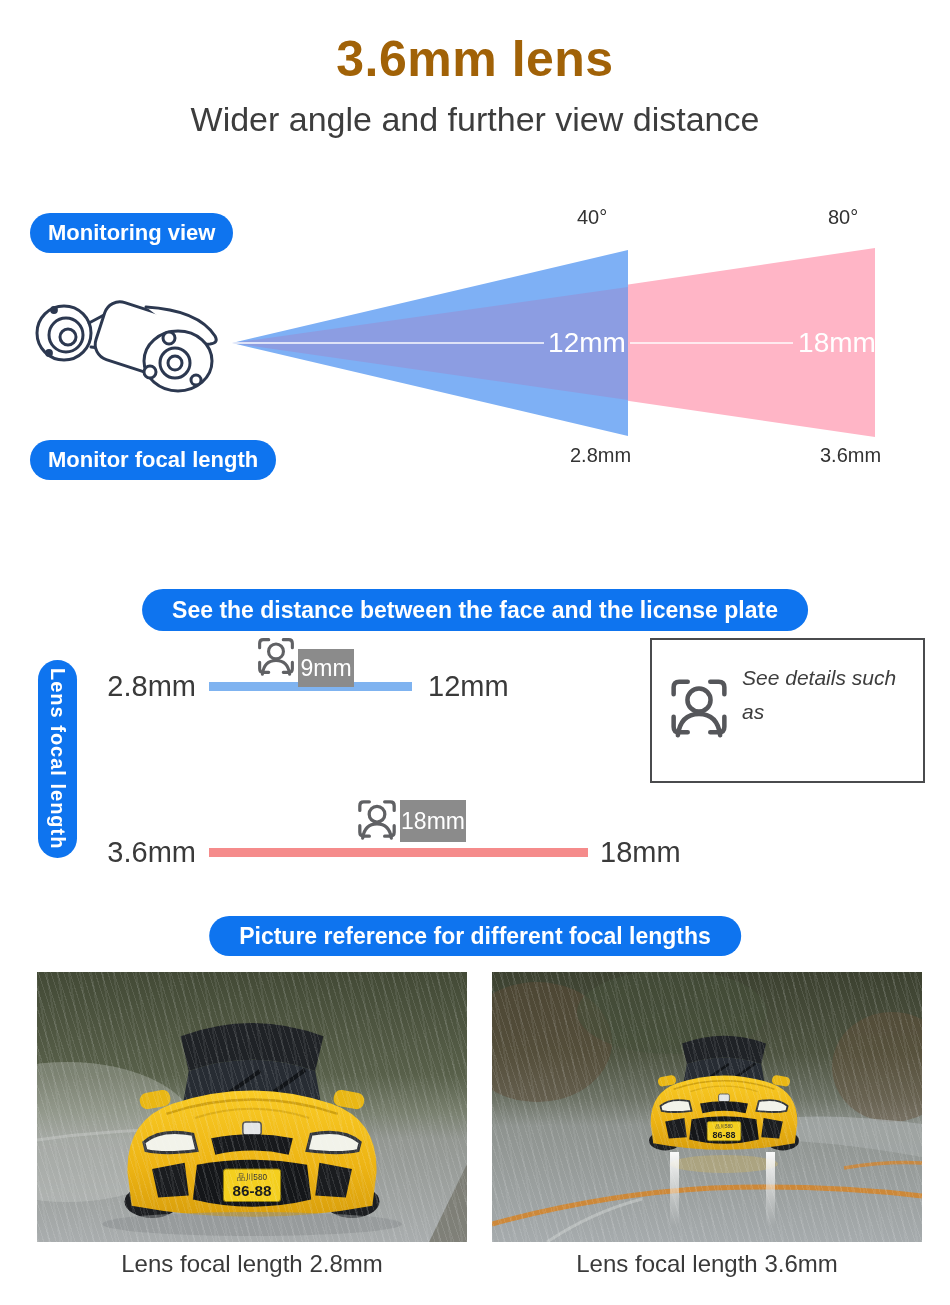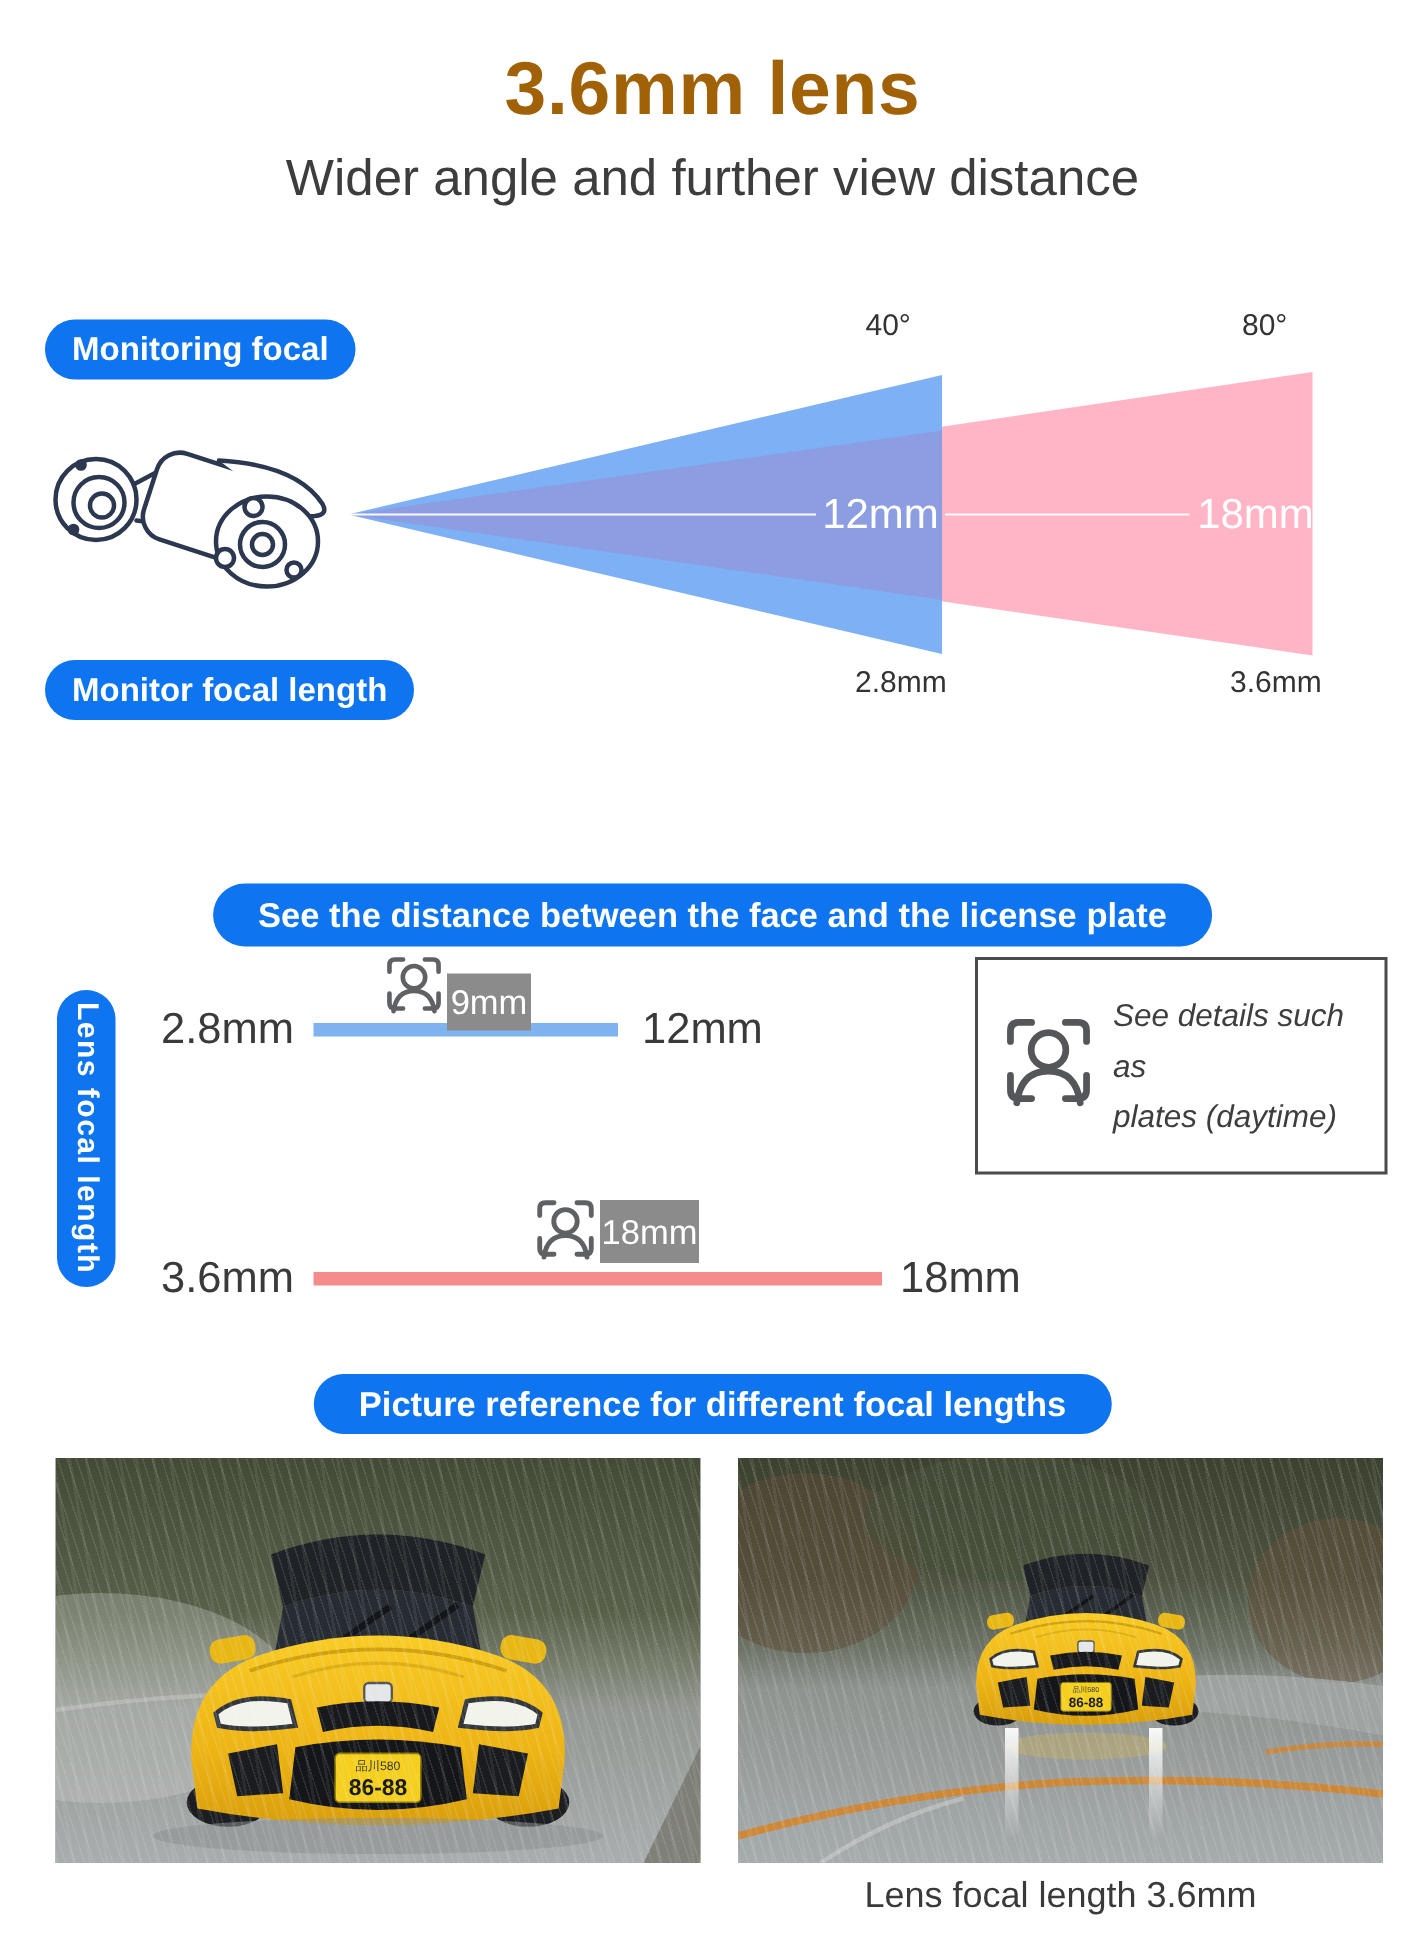--- a/index.html
+++ b/index.html
@@ -148,21 +148,21 @@
       <path d="M118 24 Q170 27 187 53 Q191 60 182 61 L168 62"></path>
       <ellipse cx="150" cy="78" rx="34" ry="30"></ellipse>
       <circle cx="147" cy="80" r="15"></circle>
       <circle cx="147" cy="80" r="7"></circle>
       <circle cx="141" cy="55" r="6"></circle>
       <circle cx="122" cy="89" r="6"></circle>
       <circle cx="168" cy="97" r="5"></circle>
     </g>
   </svg>
 
-  <div class="abs pill pill-monitoring">Monitoring focal</div>
+  <div class="abs pill pill-monitoring">Monitoring view</div>
   <div class="abs pill pill-focal">Monitor focal length</div>
 
   <div class="abs cone-label" style="left:577px; top:206px; width:80px;">40°</div>
   <div class="abs cone-label" style="left:828px; top:206px; width:80px;">80°</div>
   <div class="abs cone-label-white" style="left:543px; top:327px; width:88px;">12mm</div>
   <div class="abs cone-label-white" style="left:793px; top:327px; width:88px;">18mm</div>
   <div class="abs cone-label" style="left:570px; top:444px; width:100px;">2.8mm</div>
   <div class="abs cone-label" style="left:820px; top:444px; width:100px;">3.6mm</div>
 
   <div class="abs banner banner1">See the distance between the face and the license plate</div>
@@ -205,21 +205,20 @@
         <path d="M4 13 V8 Q4 4 8 4 H14"></path>
           <path d="M30 4 H36 Q40 4 40 8 V13"></path>
         <path d="M40 29 V36 Q40 40 36 40 H30"></path>
           <path d="M14 40 H8 Q4 40 4 36 V29"></path>
         <circle cx="22" cy="17" r="8.2"></circle>
         <path d="M7 42 Q9 27 22 27 Q35 27 37 42"></path>
       </g>
     </svg>
     <div class="info-text">
       <div>See details such as</div>
-      <div>plates (daytime)</div>
     </div>
   </div>
 
   <div class="abs banner banner2">Picture reference for different focal lengths</div>
 
   <div class="abs photo photo-left">
     <svg width="430" height="270" viewBox="0 0 430 270">
       <rect x="0" y="0" width="430" height="270" fill="url(#bgL)"></rect>
       <ellipse cx="30" cy="160" rx="130" ry="70" fill="#cfd3cf" opacity="0.30"></ellipse>
       <path d="M0 168 Q120 150 250 162" stroke="#c9cdc9" stroke-width="3" fill="none" opacity="0.45"></path>
@@ -241,15 +240,16 @@
       <path d="M352 196 Q395 189 430 191" stroke="#d2852e" stroke-width="3.5" fill="none" opacity="0.8"></path>
       <path d="M55 270 Q100 240 150 227" stroke="#cfd3d1" stroke-width="3" fill="none" opacity="0.5"></path>
       <use href="#sym-car" x="0" y="0" width="300" height="200" transform="translate(142,62) scale(0.60)"></use>
       <ellipse cx="232" cy="192" rx="54" ry="9" fill="#cdb25c" opacity="0.4"></ellipse>
       <rect x="178" y="180" width="9" height="74" fill="url(#hglow)"></rect>
       <rect x="274" y="180" width="9" height="74" fill="url(#hglow)"></rect>
     </svg>
     <div class="rain"></div>
   </div>
 
+  <div class="abs caption cap-left">Lens focal length 2.8mm</div>
   <div class="abs caption cap-right">Lens focal length 3.6mm</div>
 
 </div>
 
 </body></html>

